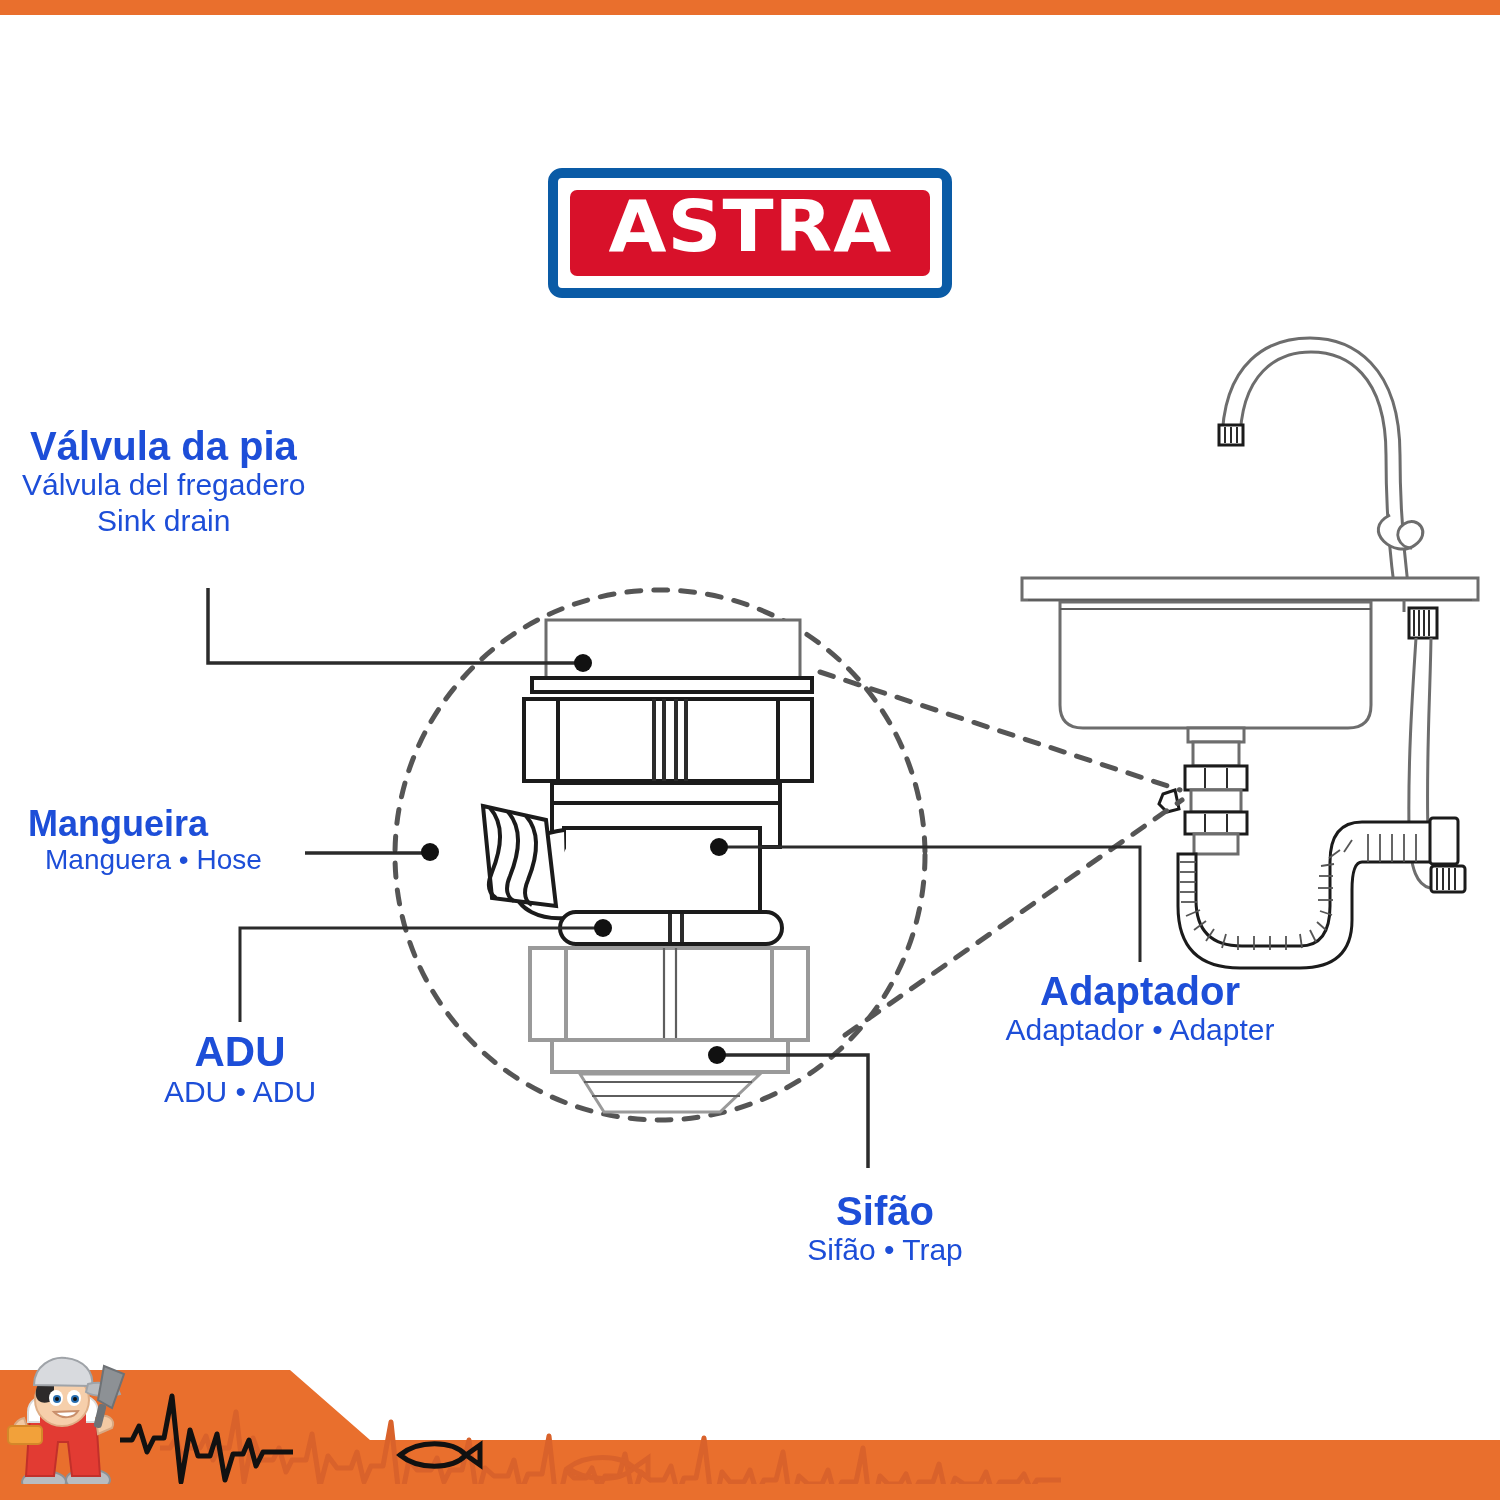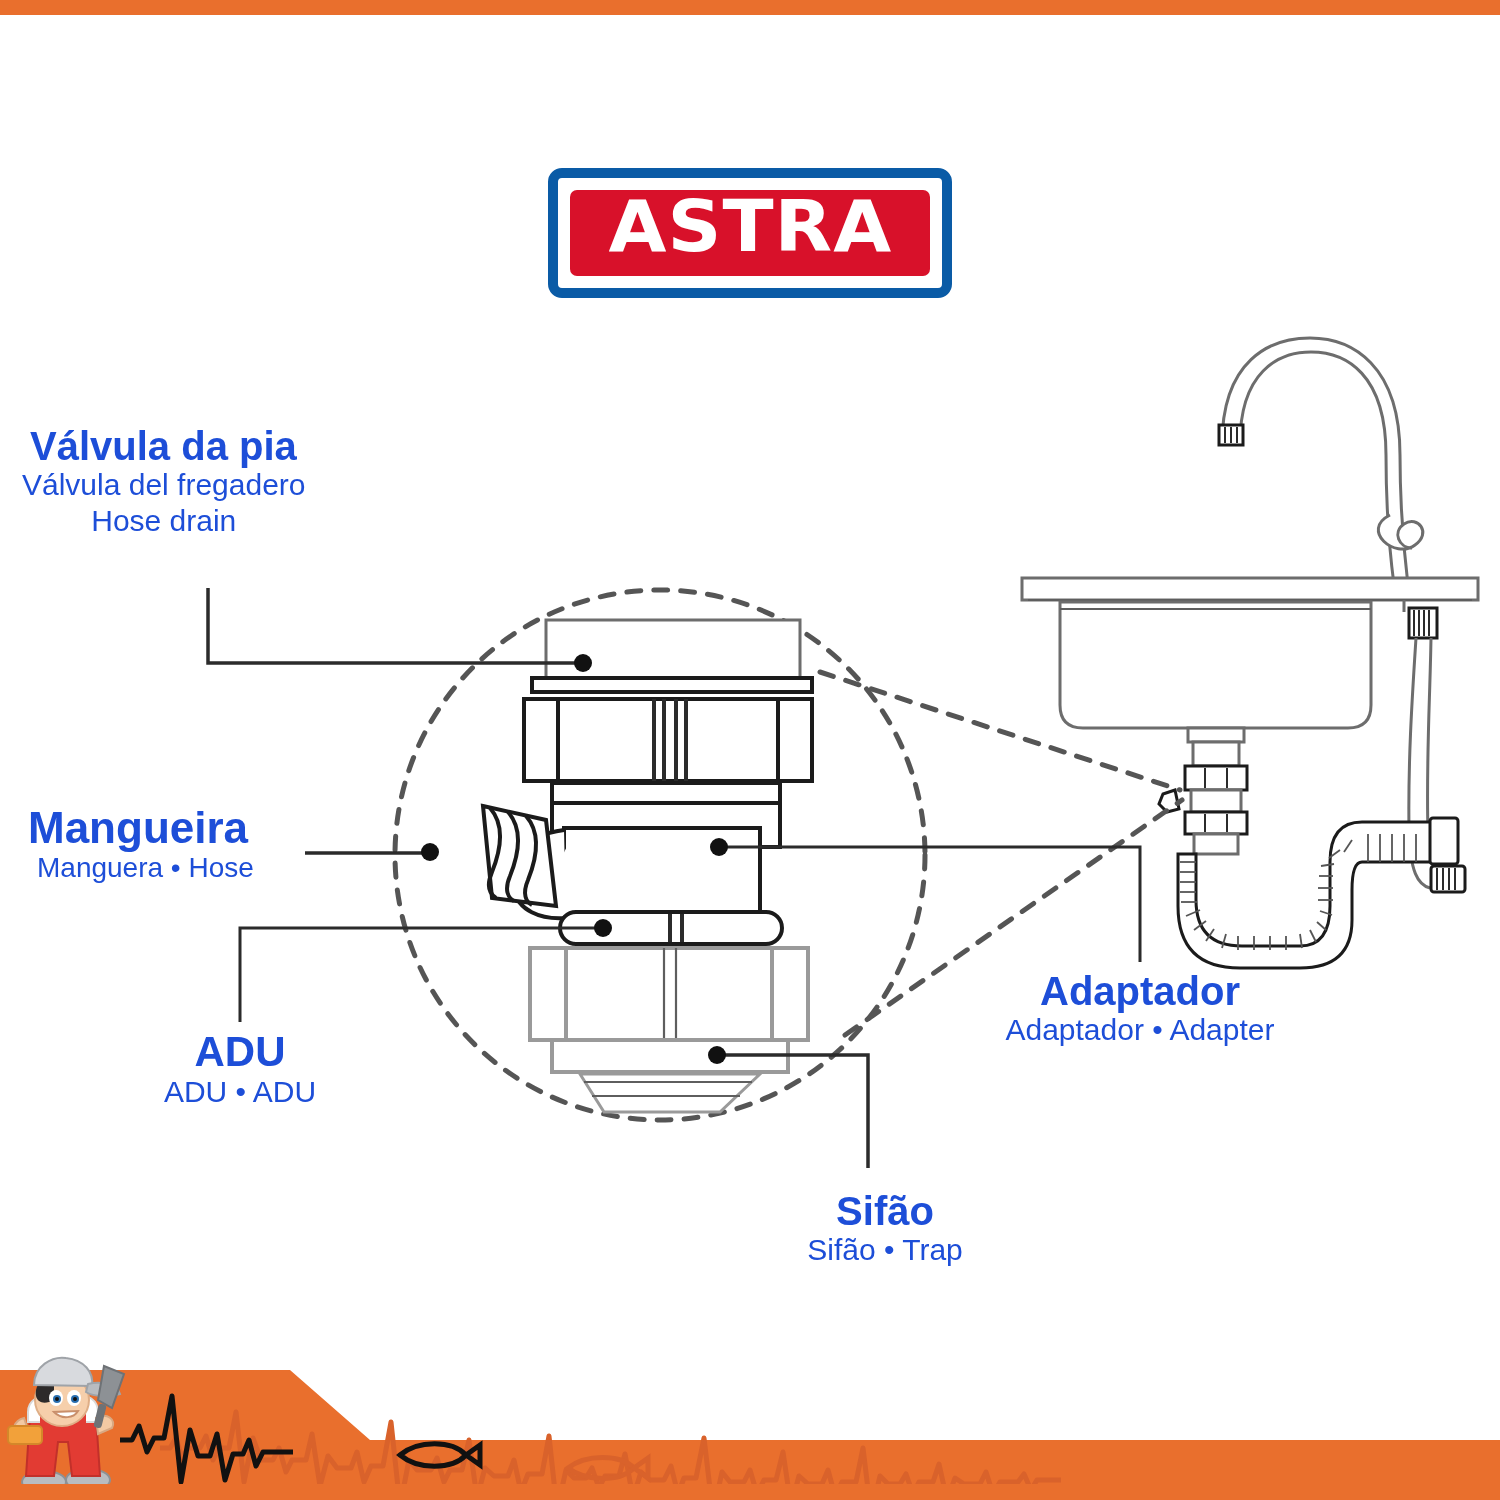--- a/index.html
+++ b/index.html
@@ -61,22 +61,22 @@
   .label .l3{
     font-weight:normal;font-size:30px;line-height:1.2;white-space:nowrap;
   }
 
   .lbl-valve{left:30px;top:425px;text-align:left;}
   .lbl-valve .l2,.lbl-valve .l3{text-align:center;}
   .lbl-valve .l2{margin-left:-8px;text-align:right;}
   .lbl-valve .l3{margin-left:-8px;}
 
   .lbl-hose{left:28px;top:805px;text-align:left;}
-  .lbl-hose .l1{font-size:44px;}
-  .lbl-hose .l2{font-size:28px;margin-left:9px;}
+  .lbl-hose .l1{font-size:36px;}
+  .lbl-hose .l2{font-size:28px;margin-left:17px;}
 
   .lbl-adu{left:120px;top:1030px;text-align:center;width:240px;}
   .lbl-adu .l1{font-size:42px;}
   .lbl-adu .l2{font-size:30px;}
 
   .lbl-trap{left:740px;top:1175px;text-align:center;width:290px;margin-top:15px;}
   .lbl-trap .l1{font-size:40px;}
   .lbl-trap .l2{font-size:30px;}
 
   .lbl-adapter{left:930px;top:970px;text-align:center;width:420px;}
@@ -105,21 +105,21 @@
   <div class="logo-wrap">
     <div class="logo-outer"></div>
     <div class="logo-inner">
       <span class="logo-text">ASTRA</span>
     </div>
   </div>
 
   <div class="label lbl-valve">
     <div class="l1">Válvula da pia</div>
     <div class="l2">Válvula del fregadero</div>
-    <div class="l3">Hose drain</div>
+    <div class="l3">Sink drain</div>
   </div>
 
   <div class="label lbl-hose">
     <div class="l1">Mangueira</div>
     <div class="l2">Manguera • Hose</div>
   </div>
 
   <div class="label lbl-adu">
     <div class="l1">ADU</div>
     <div class="l2">ADU • ADU</div>

